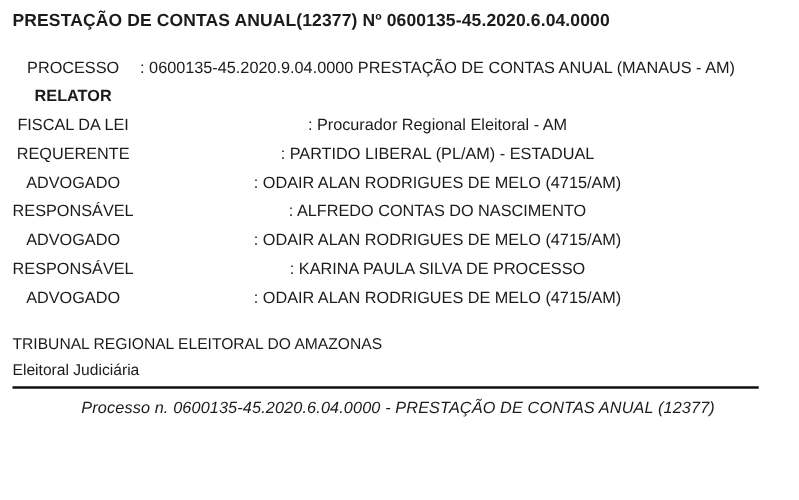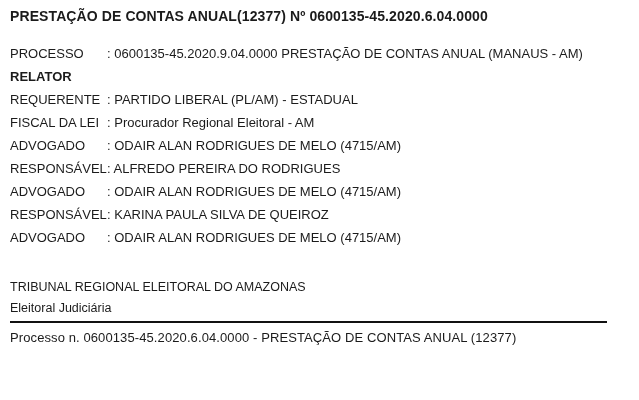--- a/index.html
+++ b/index.html
@@ -19,20 +19,21 @@
   }
   .title {
     font-size: 14px;
     font-weight: bold;
     letter-spacing: 0.1px;
     margin: 0 0 17px 0;
     line-height: 17px;
   }
   .fields {
     width: 590px;
+    text-align: center;
   }
   .field-row {
     display: flex;
     align-items: stretch;
     font-size: 13px;
     line-height: 23px;
   }
   .field-row.bold {
     font-weight: bold;
   }
@@ -40,80 +41,82 @@
     flex: 0 0 97px;
     width: 97px;
     align-self: center;
     white-space: nowrap;
   }
   .field-value {
     flex: 1 1 auto;
     max-width: 486px;
   }
   .footer {
-    margin-top: 28px;
+    margin-top: 16px;
   }
   .footer-court {
     font-size: 12.5px;
     line-height: 21px;
   }
   .footer-dept {
     font-size: 12.5px;
     line-height: 20px;
   }
   .rule {
     border: none;
     border-top: 2px solid #111111;
     margin: 3px 0 5px 0;
     width: 597px;
   }
   .process-line {
+    font-style: italic;
     font-size: 13px;
     line-height: 19px;
     letter-spacing: 0.1px;
+    text-align: center;
   }
 </style>
 </head>
 <body>
 
 <div class="doc">
 
   <h1 class="title">PRESTAÇÃO DE CONTAS ANUAL(12377) Nº 0600135-45.2020.6.04.0000</h1>
 
   <div class="fields" id="fields">
       <div class="field-row">
         <div class="field-label">PROCESSO</div>
         <div class="field-value">: 0600135-45.2020.9.04.0000 PRESTAÇÃO DE CONTAS ANUAL (MANAUS - AM)</div>
       </div>
       <div class="field-row bold">
         <div class="field-label">RELATOR</div>
       </div>
       <div class="field-row">
+        <div class="field-label">FISCAL DA LEI</div>
+        <div class="field-value">: Procurador Regional Eleitoral - AM</div>
+      </div>
+      <div class="field-row">
         <div class="field-label">REQUERENTE</div>
         <div class="field-value">: PARTIDO LIBERAL (PL/AM) - ESTADUAL</div>
-      </div>
-      <div class="field-row">
-        <div class="field-label">FISCAL DA LEI</div>
-        <div class="field-value">: Procurador Regional Eleitoral - AM</div>
       </div>
       <div class="field-row">
         <div class="field-label">ADVOGADO</div>
         <div class="field-value">: ODAIR ALAN RODRIGUES DE MELO (4715/AM)</div>
       </div>
       <div class="field-row">
         <div class="field-label">RESPONSÁVEL</div>
-        <div class="field-value">: ALFREDO PEREIRA DO RODRIGUES</div>
+        <div class="field-value">: ALFREDO CONTAS DO NASCIMENTO</div>
       </div>
       <div class="field-row">
         <div class="field-label">ADVOGADO</div>
         <div class="field-value">: ODAIR ALAN RODRIGUES DE MELO (4715/AM)</div>
       </div>
       <div class="field-row">
         <div class="field-label">RESPONSÁVEL</div>
-        <div class="field-value">: KARINA PAULA SILVA DE QUEIROZ</div>
+        <div class="field-value">: KARINA PAULA SILVA DE PROCESSO</div>
       </div>
       <div class="field-row">
         <div class="field-label">ADVOGADO</div>
         <div class="field-value">: ODAIR ALAN RODRIGUES DE MELO (4715/AM)</div>
       </div>
     </div>
 
   <div class="footer">
     <div class="footer-court">TRIBUNAL REGIONAL ELEITORAL DO AMAZONAS</div>
     <div class="footer-dept">Eleitoral Judiciária</div>

